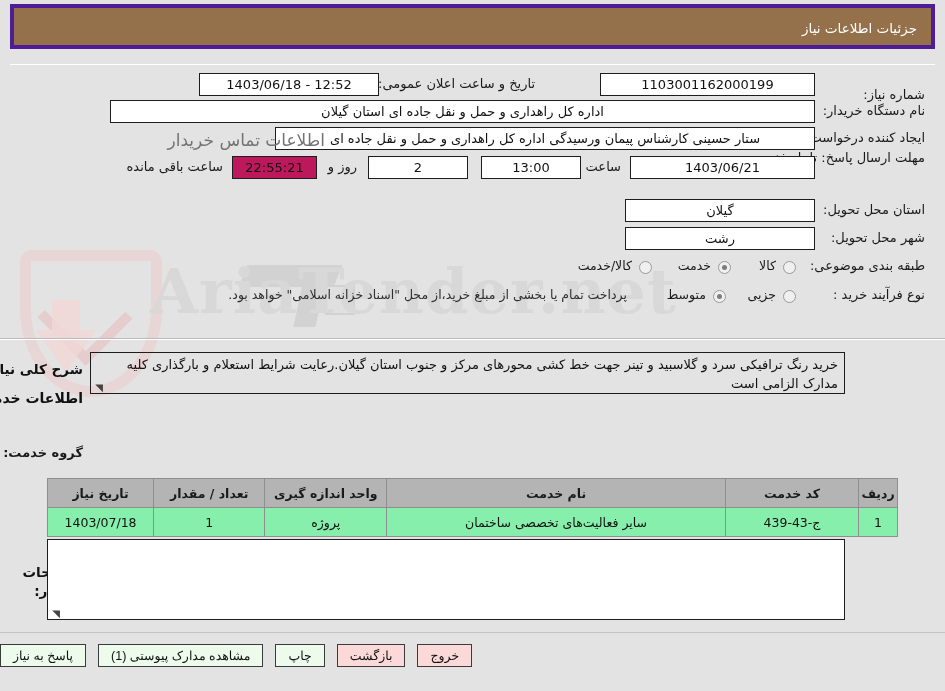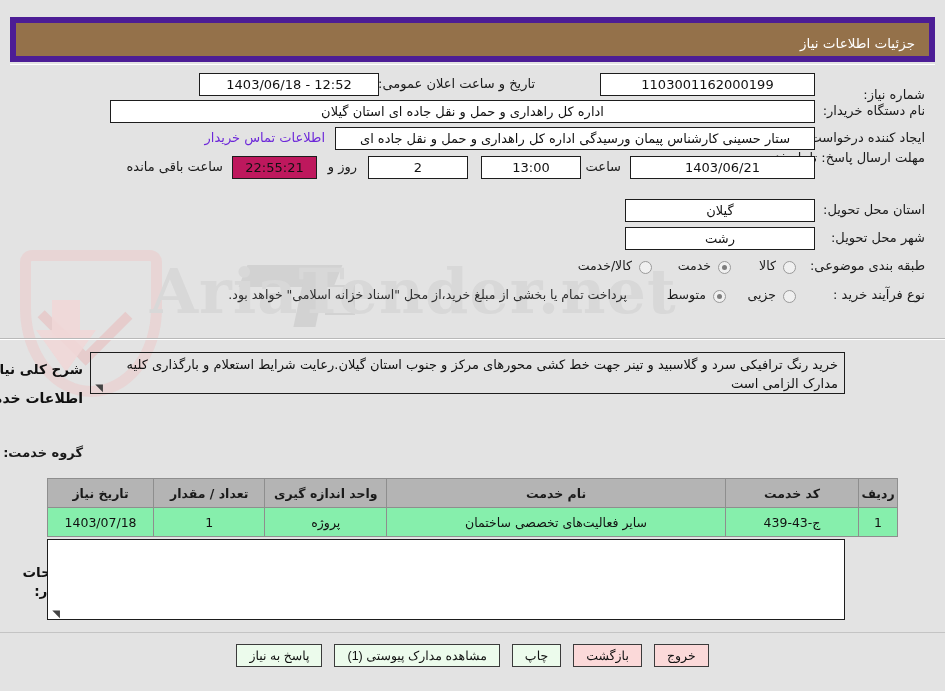--- a/index.html
+++ b/index.html
@@ -98,25 +98,25 @@
     width: 26px;
     height: 26px;
     background: #e0e0e0;
     border: 2px solid #d2d2d2;
   }
 
   
   .titlebar {
     position: absolute;
     left: 10px;
-    top: 17px;
+    top: 4px;
     width: 925px;
     height: 45px;
     background: #94714a;
-    border: 6px solid #4c1d95;
+    border: 4px solid #4c1d95;
     box-sizing: border-box;
     z-index: 3;
   }
   .titlebar .title {
     position: absolute;
     right: 14px;
     top: 12px;
     color: #ffffff;
     font-size: 13.5px;
   }
@@ -151,22 +151,22 @@
     height: 23px;
     padding: 0 5px;
     white-space: nowrap;
     overflow: hidden;
   }
   .fld.center { text-align: center; }
   .fld.right  { text-align: center; }
   .fld.num    { direction: ltr; text-align: center; }
   .fld.hl     { background: #be185d; font-weight: normal; }
   .link {
-    color: #6d28d9;
-    font-size: 13px;
+    color: #737373;
+    font-size: 17px;
     position: absolute;
     white-space: nowrap;
     cursor: pointer;
   }
   .statictxt {
     position: absolute;
     font-size: 12.5px;
     color: #2f2f2f;
     white-space: nowrap;
   }
@@ -321,21 +321,20 @@
     border-top: 1px solid #c4c4c4;
     z-index: 2;
   }
   .btnbar {
     position: absolute;
     left: 0;
     top: 644px;
     width: 945px;
     display: flex;
     flex-direction: row-reverse;
-    justify-content: center;
     gap: 12px;
     z-index: 4;
   }
   .btn {
     font-size: 12.5px;
     color: #111;
     border: 1px solid #3b3b3b;
     padding: 3px 12px;
     height: 23px;
     box-sizing: border-box;
@@ -371,21 +370,21 @@
     <div class="lbl" style="right:10px; top:22px;">شماره نیاز:</div>
     <div class="fld center" style="right:120px; top:8px; width:215px;">1103001162000199</div>
 
     <div class="lbl" style="right:400px; top:11px;">تاریخ و ساعت اعلان عمومی:</div>
     <div class="fld center" style="right:556px; top:8px; width:180px;">12:52 - 1403/06/18</div>
 
     <div class="lbl" style="right:10px; top:38px;">نام دستگاه خریدار:</div>
     <div class="fld right" style="right:120px; top:35px; width:705px;">اداره کل راهداری و حمل و نقل جاده ای استان گیلان</div>
 
     <div class="lbl" style="right:10px; top:65px;">ایجاد کننده درخواست:</div>
-    <div class="fld right" style="right:120px; top:62px; width:480px;">ستار حسینی کارشناس پیمان ورسیدگی اداره کل راهداری و حمل و نقل جاده ای</div>
+    <div class="fld right" style="right:120px; top:62px; width:540px;">ستار حسینی کارشناس پیمان ورسیدگی اداره کل راهداری و حمل و نقل جاده ای</div>
     <div class="link" style="right:610px; top:65px;">اطلاعات تماس خریدار</div>
 
     <div class="lbl" style="right:10px; top:84px; width:104px; line-height:17px; text-align:right;">مهلت ارسال پاسخ: تا تاریخ:</div>
     <div class="fld center" style="right:120px; top:91px; width:185px;">1403/06/21</div>
     <div class="lbl" style="right:314px; top:94px;">ساعت</div>
     <div class="fld center" style="right:354px; top:91px; width:100px;">13:00</div>
     <div class="fld center" style="right:467px; top:91px; width:100px;">2</div>
     <div class="lbl" style="right:578px; top:94px;">روز و</div>
     <div class="fld center hl num" style="right:618px; top:91px; width:85px;">22:55:21</div>
     <div class="lbl" style="right:712px; top:94px;">ساعت باقی مانده</div>

